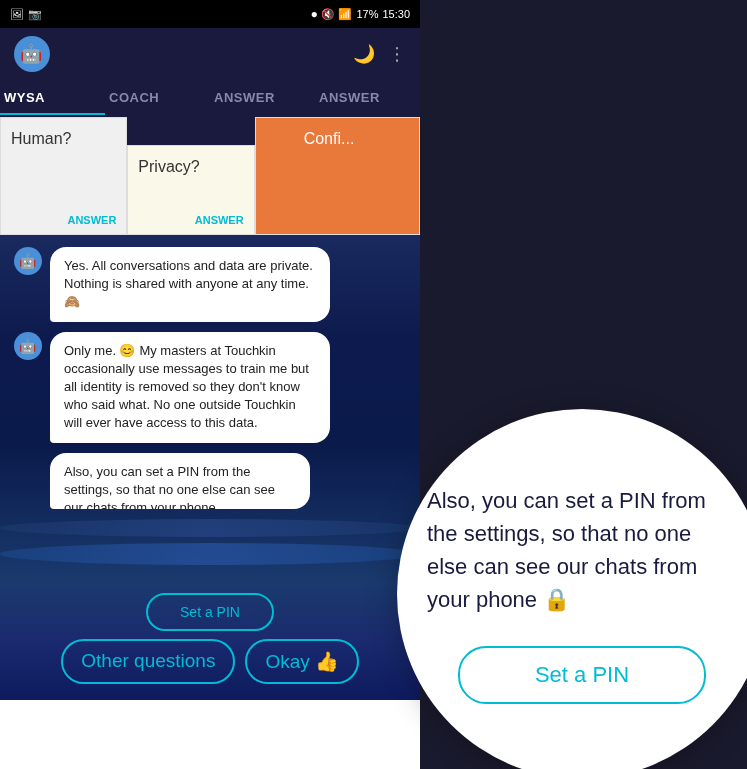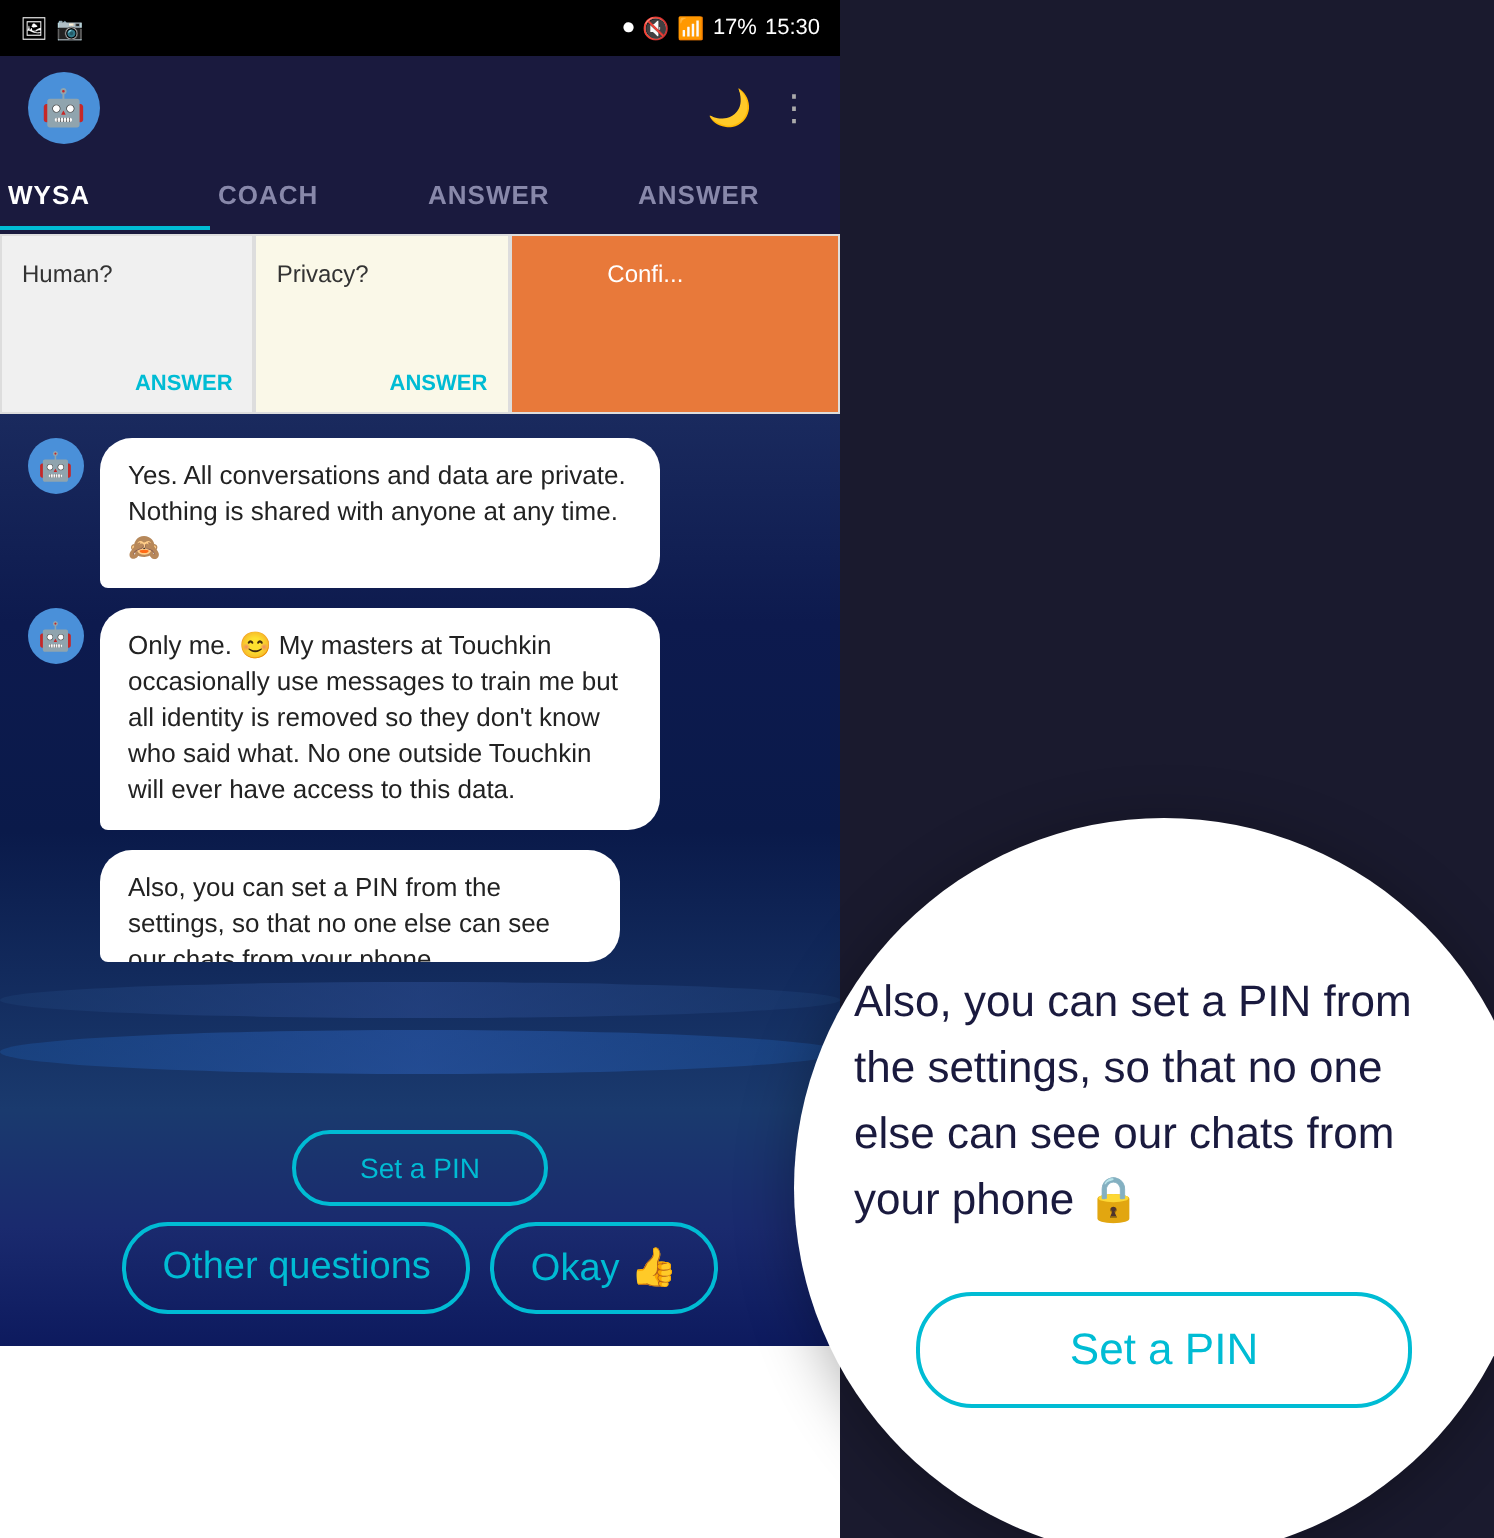--- a/index.html
+++ b/index.html
@@ -113,24 +113,24 @@
       overflow: hidden;
     }
     .faq-card {
       flex: 1;
       min-height: 90px;
       padding: 12px 10px 8px;
       position: relative;
       border: 1px solid #ddd;
     }
     .faq-card:first-child { background: #f0f0f0; }
-    .faq-card:nth-child(2) { background: #faf8e8; }
+    .faq-card:nth-child(2) { background: #faf8e8; margin-top: 28px; }
     .faq-card:nth-child(3) { background: #e8793a; padding-left: 48px; }
     .faq-card-label {
-      font-size: 12px;
+      font-size: 16px;
       color: #333;
       margin-bottom: 20px;
     }
     .faq-card-answer {
       color: #00bcd4;
       font-size: 11px;
       font-weight: 600;
       text-align: left;
       position: absolute;
       bottom: 8px;

